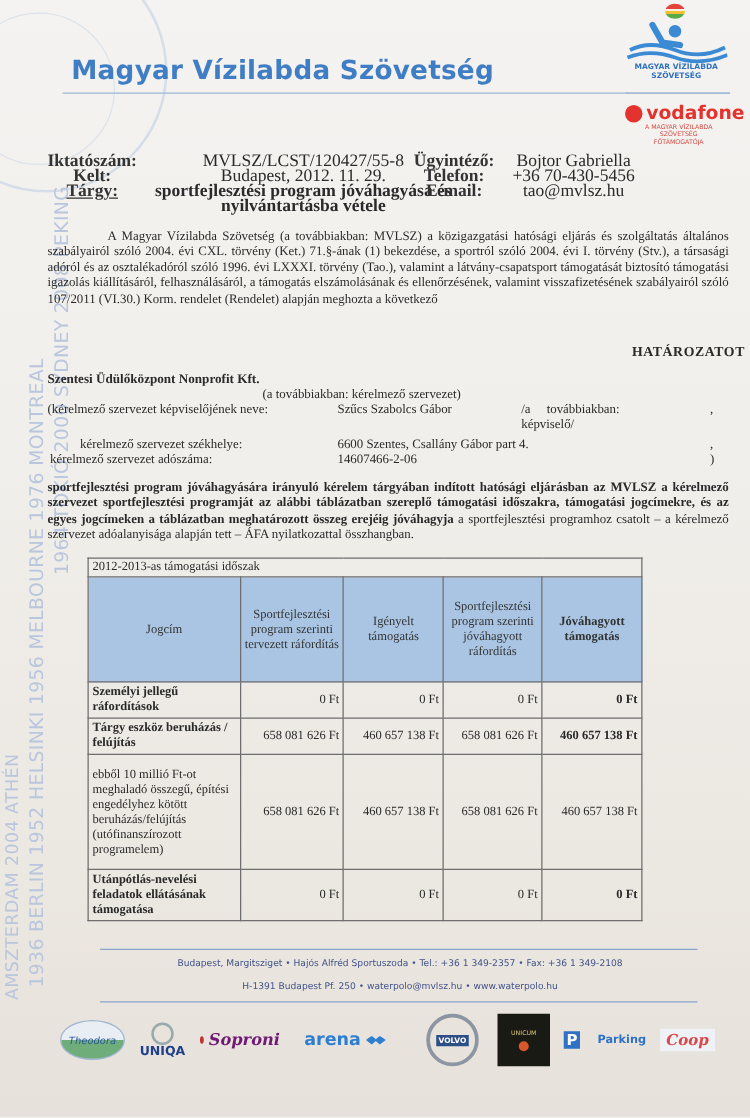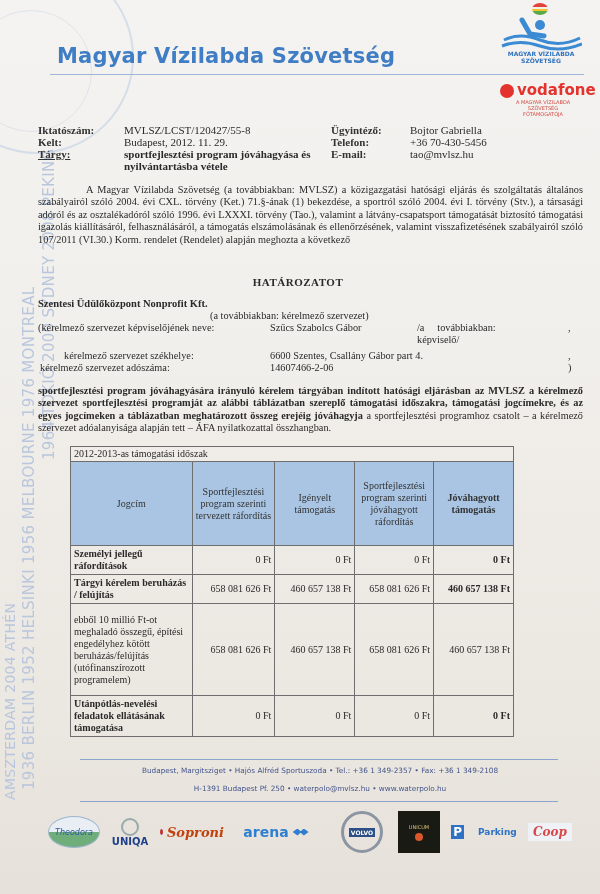--- a/index.html
+++ b/index.html
@@ -18,27 +18,27 @@
   
   .brand { left:57px; top:44px; font-family:"DejaVu Sans", sans-serif; font-weight:bold; font-size:21px; color:#3f7dc4; letter-spacing:0.2px; }
   .hdr-rule { left:50px; top:74px; width:534px; height:1px; background:#9fb6d8; }
   .logo-ball { left:532px; top:3px; width:16px; height:12px; border-radius:50%;
     background: linear-gradient(180deg,#e4433c 0 33%,#f4f0e6 33% 50%,#f2c233 50% 70%,#5aaa4a 70% 100%); }
   .logo-text { left:495px; top:50px; width:92px; text-align:center; font-family:"DejaVu Sans", sans-serif; font-size:6px; font-weight:bold; color:#2f72be; line-height:7px; }
   .voda-mark { left:500px; top:84px; width:14px; height:14px; border-radius:50%; background:#e4332e; }
   .voda-name { left:517px; top:81px; font-family:"DejaVu Sans", sans-serif; font-weight:bold; font-size:15px; color:#e4332e; }
   .voda-sub { left:500px; top:99px; width:86px; text-align:center; font-family:"DejaVu Sans", sans-serif; font-size:5px; color:#d44a44; line-height:6px; }
   
-  .meta { font-size:11px; line-height:12px; }
+  .meta { font-size:14px; line-height:12px;text-align:center; }
   .lbl { font-weight:bold; color:#333; }
   .u { text-decoration:underline; }
   
   .para { left:38px; width:545px; font-size:10.3px; line-height:12.4px; text-align:justify; }
   .indent { text-indent:48px; }
-  .title { left:0; width:596px; text-align:center; top:276px; font-weight:bold; font-size:11px; letter-spacing:0.5px; }
+  .title { left:0; width:596px; text-align:right; top:276px; font-weight:bold; font-size:11px; letter-spacing:0.5px; }
   
   table.grant { position:absolute; left:70px; top:446px; width:444px; border-collapse:collapse; font-size:10px; line-height:12px; }
   table.grant td, table.grant th { border:1px solid #6e6e6e; padding:2px 3px; }
   table.grant th { background:#a9c5e3; font-weight:normal; text-align:center; vertical-align:middle; color:#333; }
   table.grant th.bold { font-weight:bold; }
   table.grant td.num { text-align:right; vertical-align:middle; white-space:nowrap; }
   table.grant td.lab { vertical-align:middle; }
   .bold { font-weight:bold; }
   
   .ft-rule { left:80px; width:478px; height:1px; background:#8aa4cc; }
@@ -144,21 +144,21 @@
     <th class="bold">Jóváhagyott támogatás</th>
   </tr>
   <tr style="height:28px;">
     <td class="lab bold">Személyi jellegű ráfordítások</td>
     <td class="num">0 Ft</td>
     <td class="num">0 Ft</td>
     <td class="num">0 Ft</td>
     <td class="num bold">0 Ft</td>
   </tr>
   <tr style="height:28px;">
-    <td class="lab bold">Tárgyi kérelem beruházás / felújítás</td>
+    <td class="lab bold">Tárgy eszköz beruházás / felújítás</td>
     <td class="num">658 081 626 Ft</td>
     <td class="num">460 657 138 Ft</td>
     <td class="num">658 081 626 Ft</td>
     <td class="num bold">460 657 138 Ft</td>
   </tr>
   <tr style="height:92px;">
     <td class="lab">ebből 10 millió Ft-ot meghaladó összegű, építési engedélyhez kötött beruházás/felújítás (utófinanszírozott programelem)</td>
     <td class="num">658 081 626 Ft</td>
     <td class="num">460 657 138 Ft</td>
     <td class="num">658 081 626 Ft</td>
@@ -181,21 +181,21 @@
 
 <div class="abs sp" style="left:48px; width:52px;justify-content:center;">
   <div style="width:50px;height:30px;border-radius:50%;background:linear-gradient(180deg,#e8eef4 50%,#6fae7a 50%);border:1px solid #9fb6d0;display:flex;align-items:center;justify-content:center;font-size:8px;color:#2c5b9a;font-style:italic;">Theodora</div>
 </div>
 <div class="abs sp" style="left:104px; width:52px; flex-direction:column;">
   <div style="width:14px;height:14px;border:2px solid #9aa;border-radius:50%;"></div>
   <div style="font-size:10px;color:#1e3f8a;font-weight:bold;">UNIQA</div>
 </div>
 <div class="abs sp" style="left:160px; width:64px;">
   <span style="width:6px;height:6px;border-radius:50%;background:#b33;margin-right:4px;"></span>
-  <span style="font-family:'DejaVu Serif',serif;font-style:italic;font-weight:bold;font-size:13px;color:#c2410c;">Soproni</span>
+  <span style="font-family:'DejaVu Serif',serif;font-style:italic;font-weight:bold;font-size:13px;color:#701a75;">Soproni</span>
 </div>
 <div class="abs sp" style="left:236px; width:80px;">
   <span style="font-size:14px;font-weight:bold;color:#2f7fd0;">arena</span>
   <span style="margin-left:4px;width:16px;height:7px;background:#2f7fd0;clip-path:polygon(0 50%,30% 0,50% 40%,70% 0,100% 50%,70% 100%,50% 60%,30% 100%);"></span>
 </div>
 <div class="abs sp" style="left:340px; width:44px;">
   <div style="width:36px;height:36px;border-radius:50%;border:3px solid #8c96a3;display:flex;align-items:center;justify-content:center;">
     <span style="background:#2b4f86;color:#fff;font-size:6px;font-weight:bold;padding:1px 2px;">VOLVO</span>
   </div>
 </div>

